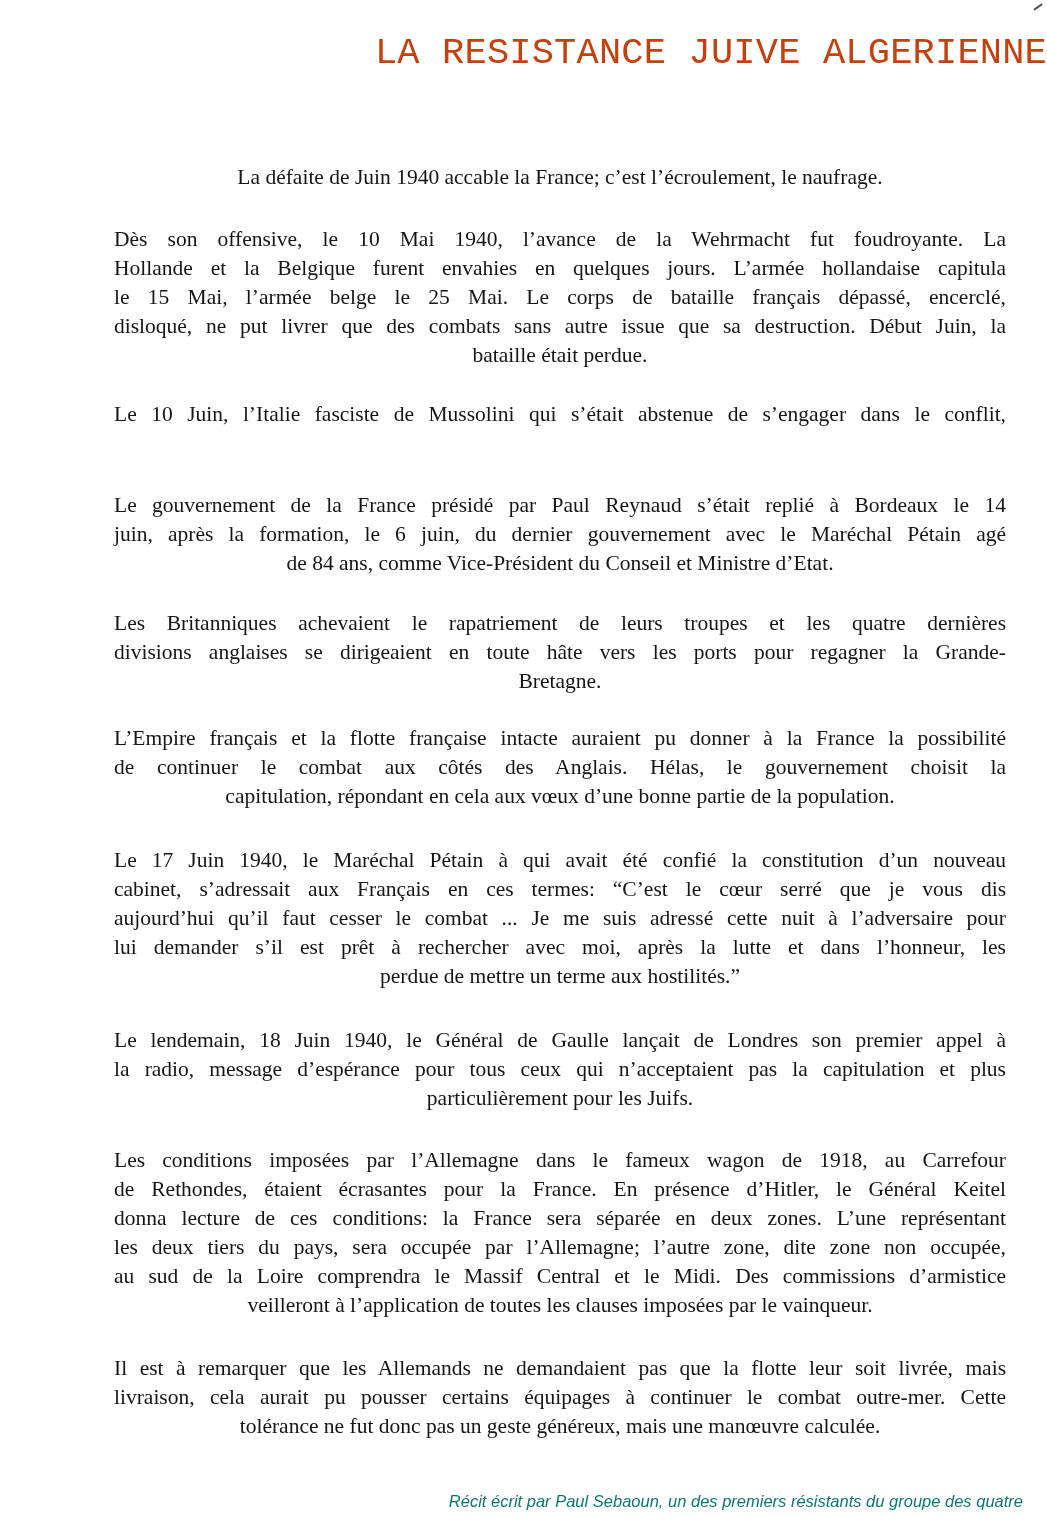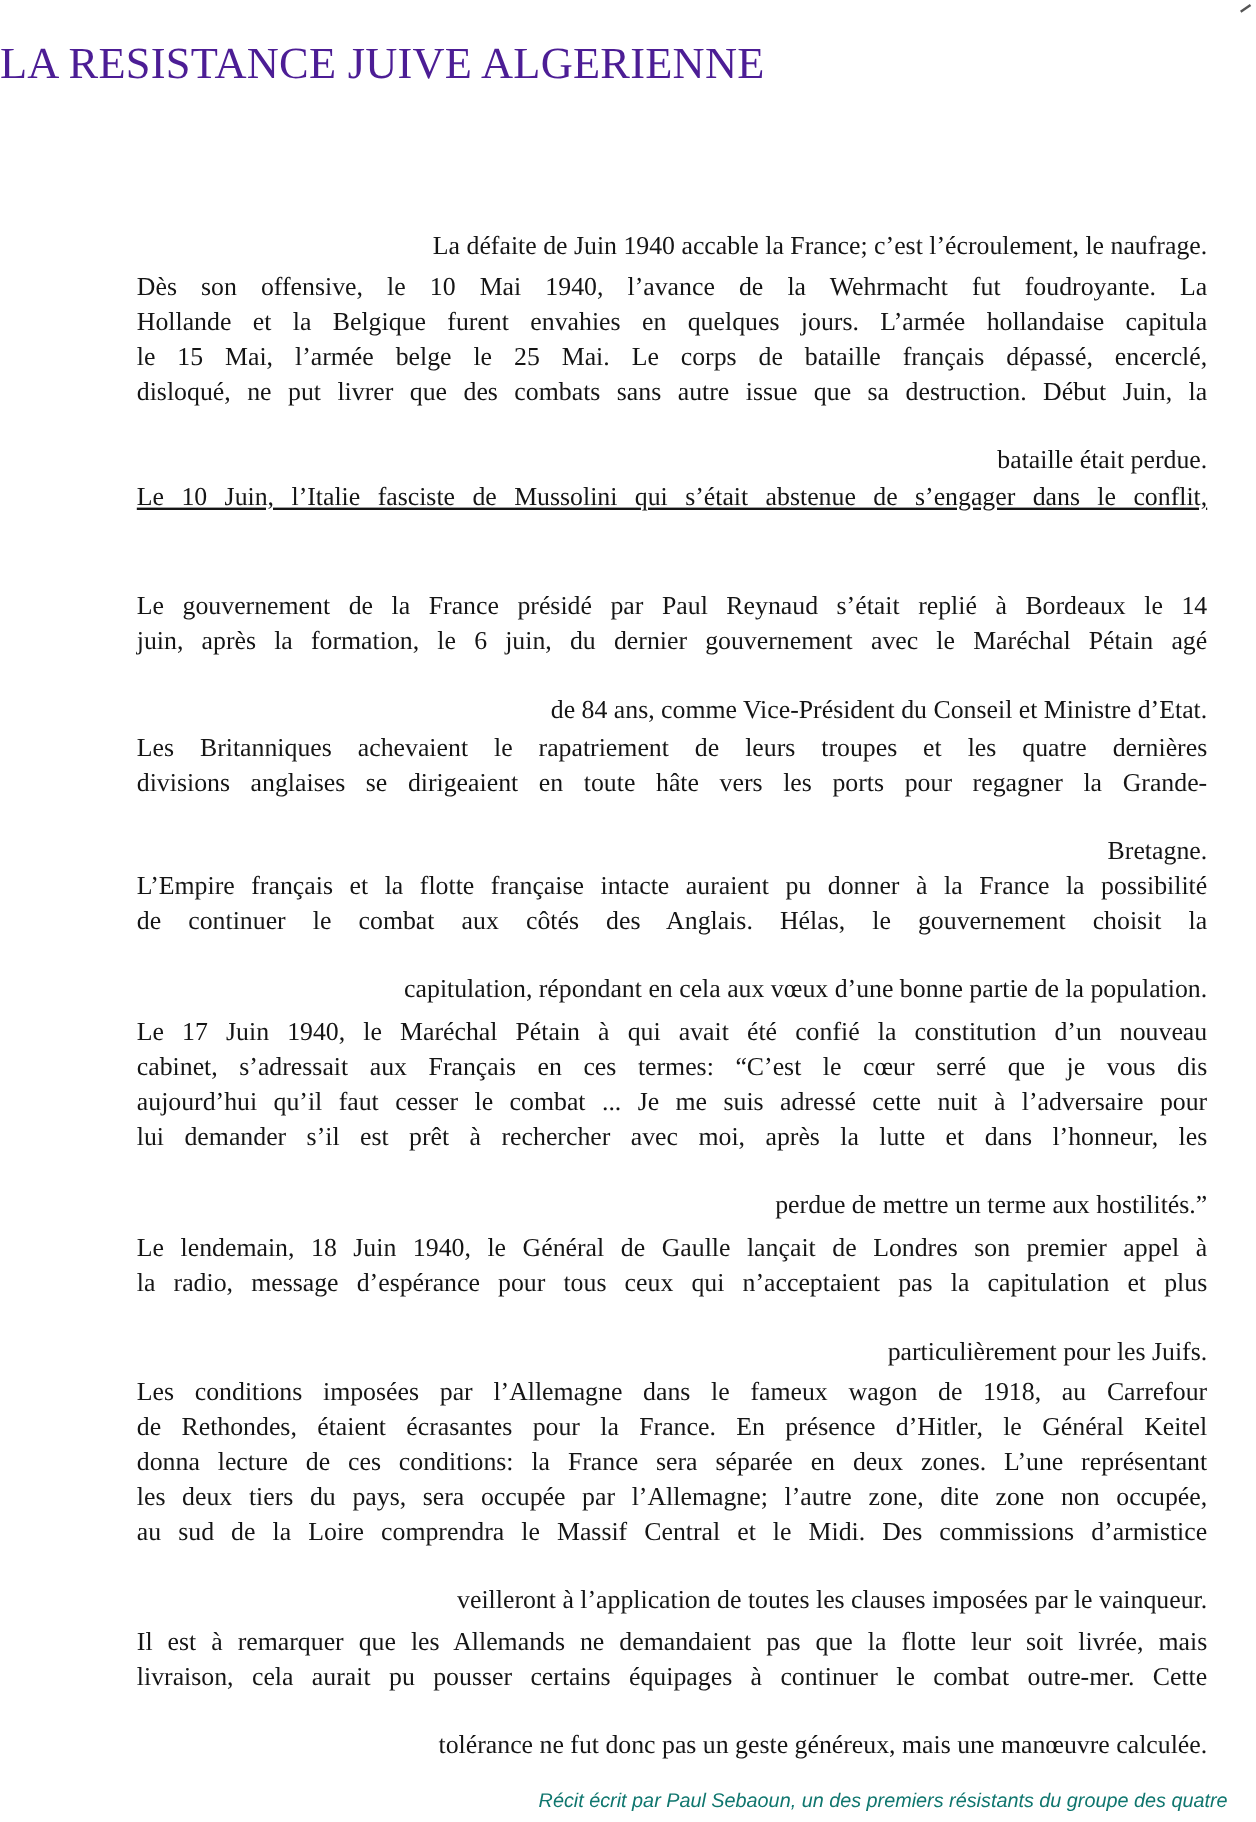--- a/index.html
+++ b/index.html
@@ -1,24 +1,24 @@
 <!DOCTYPE html>
 <html><head>
 <meta charset="utf-8">
 <style>
   html, body { margin:0; padding:0; background:#ffffff; }
   body { width:1047px; height:1518px; position:relative; overflow:hidden; color:#151515; }
   .title {
-    position:absolute; left:0; width:1047px; top:32px; text-align:left;
-    font-family:Liberation Serif, serif; font-size:37px; letter-spacing:0.2px; color:#4c1d95;
+    position:absolute; left:0; width:1047px; top:32px; text-align:right;
+    font-family:Liberation Mono, monospace; font-size:37px; letter-spacing:0.2px; color:#c2410c;
   }
   .para { position:absolute; left:114px; width:892px; font-family:"Liberation Serif", serif; font-size:21.5px; }
   .line { height:29px; line-height:29px; white-space:nowrap; display:block; }
   .just { text-align:justify; text-align-last:justify; }
-  .left { text-align:right;margin-top:28px; }
+  .left { text-align:center; }
   .signature {
     position:absolute; right:24px; top:1492px;
     font-family:"Liberation Sans", sans-serif; font-style:italic; font-size:16.5px; color:#0f766e;
   }
   .mark { position:absolute; left:1033px; top:6px; width:10px; height:2px; background:#555; transform:rotate(-35deg); }
 </style>
 </head>
 <body>
 
 <div class="mark"></div>
@@ -30,21 +30,21 @@
 </div>
 
 <div class="para" style="top:225px;">
   <span class="line just">Dès son offensive, le 10 Mai 1940, l’avance de la Wehrmacht fut foudroyante. La</span>
   <span class="line just">Hollande et la Belgique furent envahies en quelques jours. L’armée hollandaise capitula</span>
   <span class="line just">le 15 Mai, l’armée belge le 25 Mai. Le corps de bataille français dépassé, encerclé,</span>
   <span class="line just">disloqué, ne put livrer que des combats sans autre issue que sa destruction. Début Juin, la</span>
   <span class="line left">bataille était perdue.</span>
 </div>
 
-<div class="para" style="top:400px;text-decoration:underline;">
+<div class="para" style="top:400px;">
   <span class="line just">Le 10 Juin, l’Italie fasciste de Mussolini qui s’était abstenue de s’engager dans le conflit,</span>
 </div>
 
 <div class="para" style="top:491px;">
   <span class="line just">Le gouvernement de la France présidé par Paul Reynaud s’était replié à Bordeaux le 14</span>
   <span class="line just">juin, après la formation, le 6 juin, du dernier gouvernement avec le Maréchal Pétain agé</span>
   <span class="line left">de 84 ans, comme Vice-Président du Conseil et Ministre d’Etat.</span>
 </div>
 
 <div class="para" style="top:609px;">

